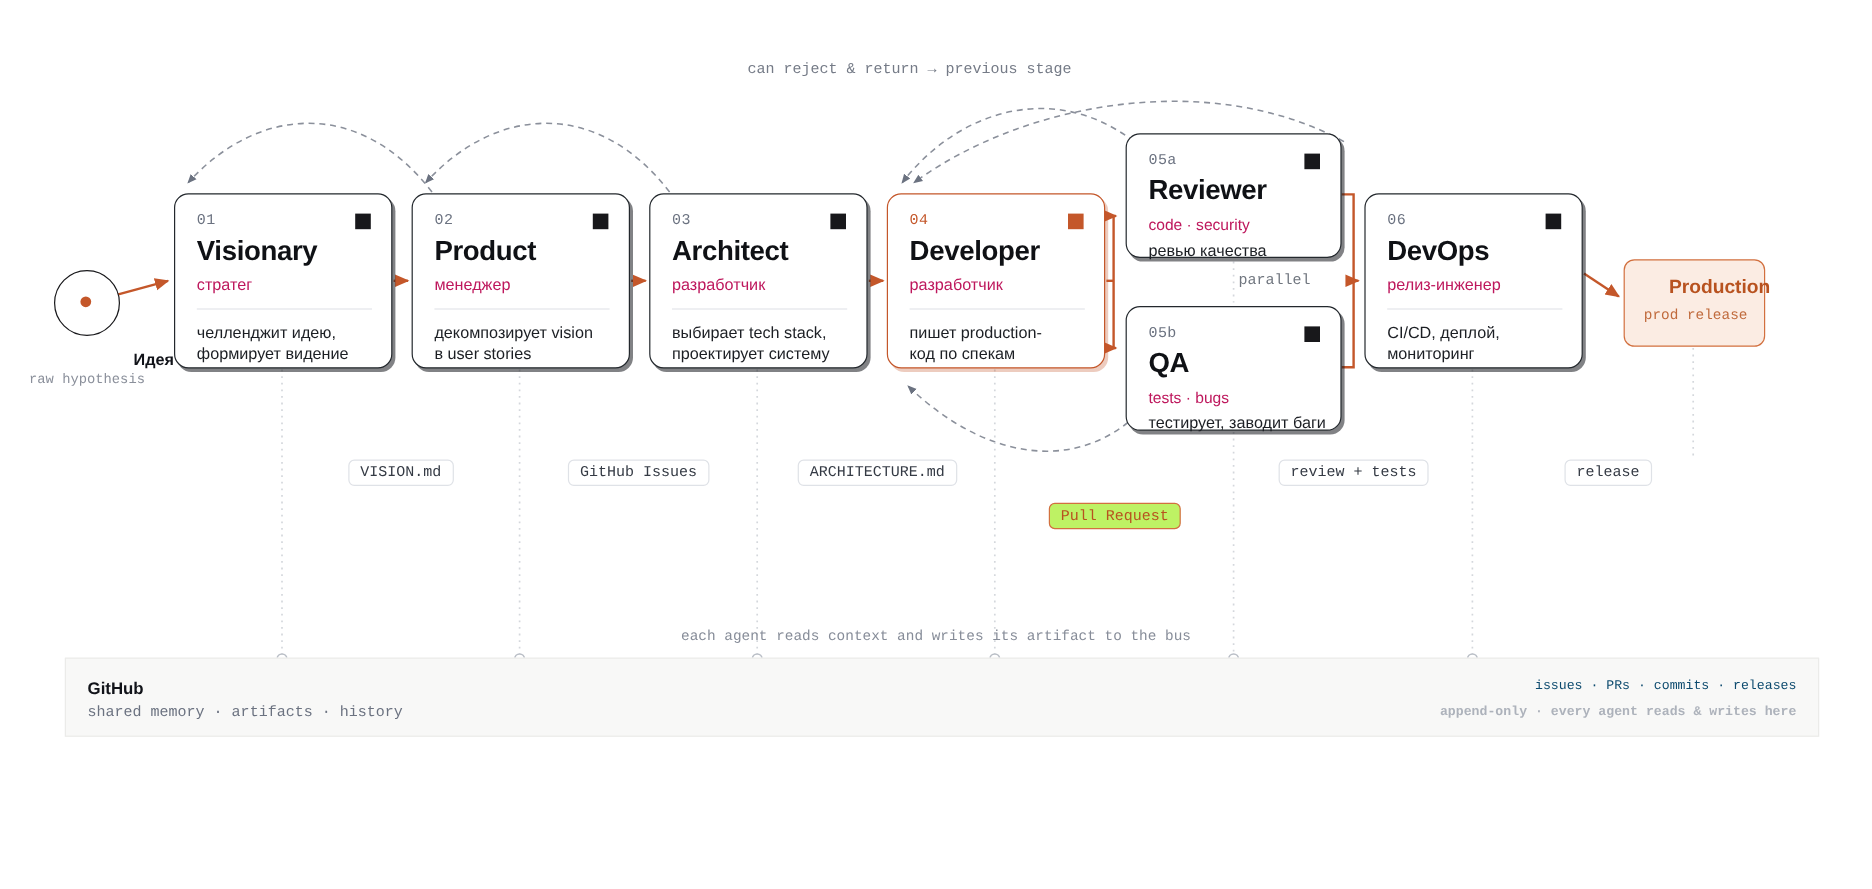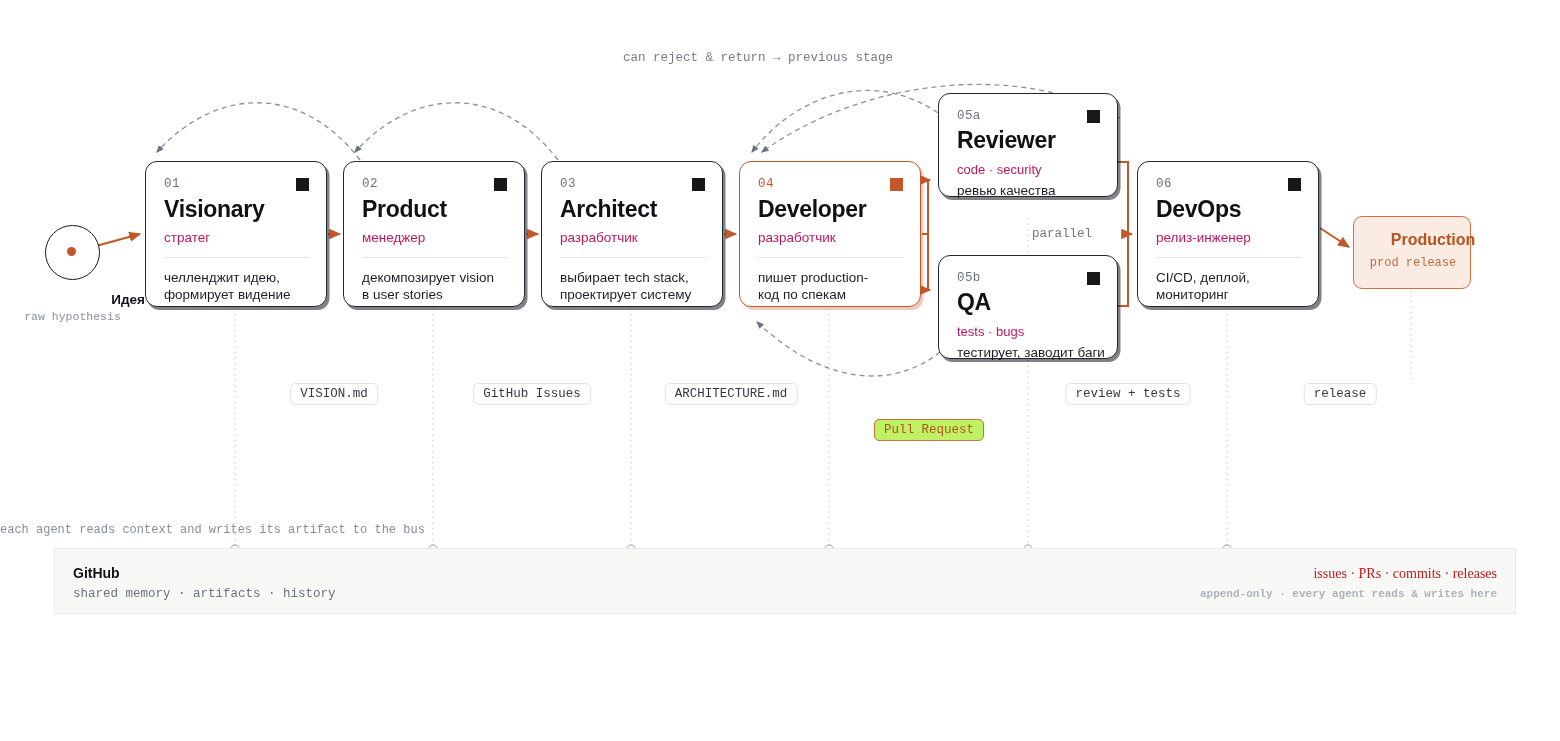--- a/index.html
+++ b/index.html
@@ -71,36 +71,36 @@
     white-space:nowrap;
   }
   .artifact.accent{border-color:#d2703f;background:#bef264;color:#b8521f;margin-top:36px;}
 
   
   #reject-label{
     position:absolute;left:0;top:51px;width:1516px;text-align:center;
     font-family:"Liberation Mono",monospace;font-size:12.5px;color:#757b87;
   }
   #bus-note{
-    position:absolute;left:0;top:523px;width:1560px;text-align:left;
+    position:absolute;left:0;top:523px;width:1560px;text-align:center;
     font-family:"Liberation Mono",monospace;font-size:12px;color:#878d99;
   }
   #parallel-label{
     position:absolute;left:1032px;top:227px;
     font-family:"Liberation Mono",monospace;font-size:12.5px;color:#70767f;
   }
 
   
   #bus{
     position:absolute;left:54px;top:548px;width:1462px;height:66px;
     box-sizing:border-box;background:#f8f8f7;border:1px solid #ebebe9;
   }
   #bus-title{position:absolute;left:18px;top:16px;font-size:14px;font-weight:bold;color:#111319;}
   #bus-sub{position:absolute;left:18px;top:38px;font-family:"Liberation Mono",monospace;font-size:12.5px;color:#6b7280;text-align:right;}
-  #bus-right-top{position:absolute;right:18px;top:17px;font-family:Liberation Serif, serif;font-size:14px;color:#b91c1c;}
+  #bus-right-top{position:absolute;right:18px;top:17px;font-family:Liberation Mono, monospace;font-size:11px;color:#0c4a6e;}
   #bus-right-sub{position:absolute;right:18px;top:39px;font-family:"Liberation Mono",monospace;font-size:11px;color:#adb2bb;font-weight:bold;}
 </style>
 </head>
 <body>
 
 <svg id="svg-layer">
   <defs>
     <marker id="arrow-orange" markerWidth="7" markerHeight="7" refX="5.4" refY="3" orient="auto">
       <path d="M0,0.4 L6,3 L0,5.6 z" fill="#c4572a"></path>
     </marker>
@@ -221,21 +221,21 @@
   <div class="card-chip"></div>
   <div class="card-title">DevOps</div>
   <div class="card-sub">релиз-инженер</div>
   <div class="card-rule"></div>
   <div class="card-desc">
     <span>CI/CD, деплой,</span><br>
     <span>мониторинг</span>
   </div>
 </div>
 
-<div class="card short" style="top:93px">
+<div class="card short" style="top:111px">
   <div class="card-num mono">05a</div>
   <div class="card-chip"></div>
   <div class="card-title">Reviewer</div>
   <div class="card-sub">code · security</div>
   <div class="card-desc">ревью качества</div>
 </div>
 
 <div class="card short" style="top:255px">
   <div class="card-num mono">05b</div>
   <div class="card-chip"></div>

